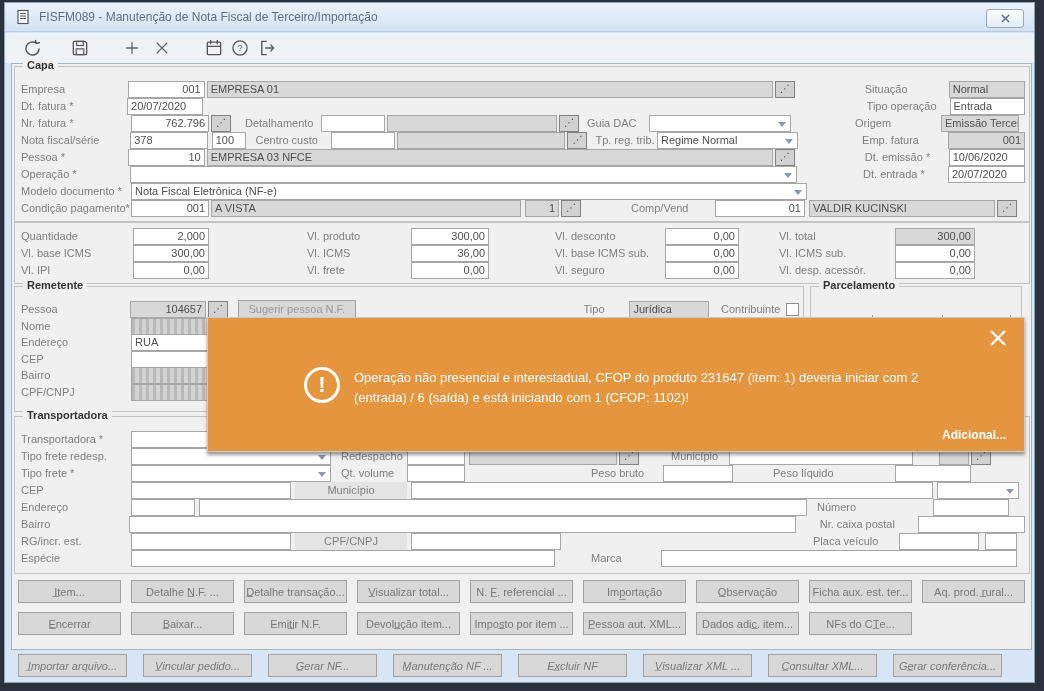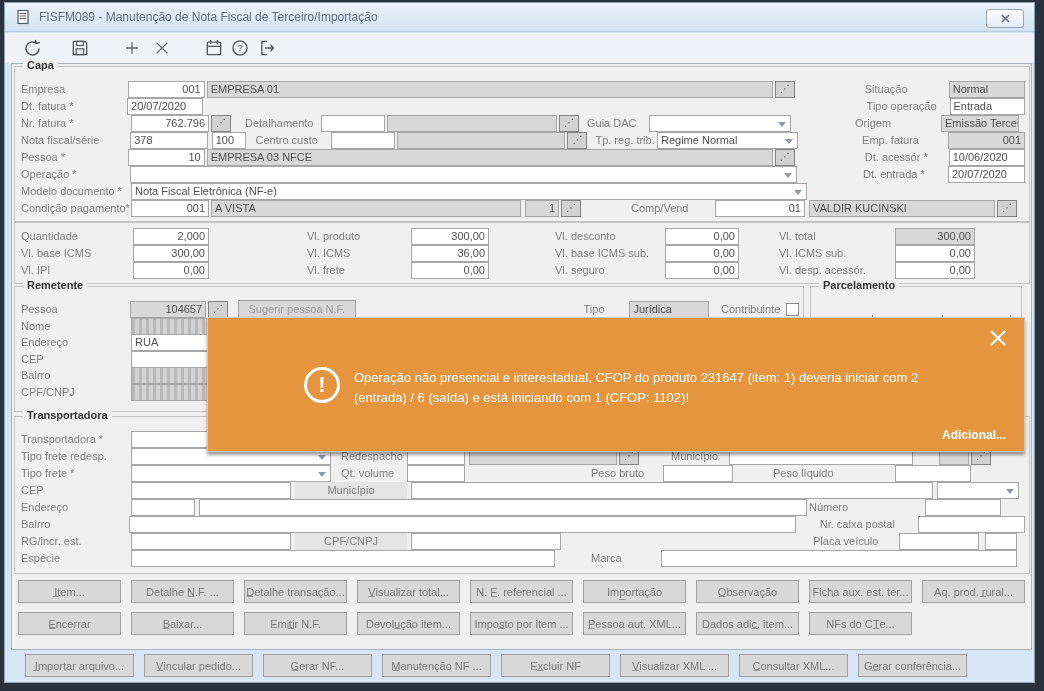--- a/index.html
+++ b/index.html
@@ -184,21 +184,21 @@
         <span class="fld combo" style="width:142px">Regime Normal</span>
         <span class="lbl" style="width:86px;margin-left:64px">Emp. fatura</span>
         <span class="fld ro num" style="width:78px">001</span>
       </div>
 
       <div class="r" style="left:6px;top:82px;width:1004px;">
         <span class="lbl" style="width:110px">Pessoa *</span>
         <span class="fld num" style="width:78px">10</span>
         <span class="fld ro" style="width:580px;margin-left:2px">EMPRESA 03 NFCE</span>
         <span class="lk"></span>
-        <span class="lbl" style="width:86px;margin-left:70px">Dt. acessór *</span>
+        <span class="lbl" style="width:86px;margin-left:70px">Dt. emissão *</span>
         <span class="fld" style="width:78px">10/06/2020</span>
       </div>
 
       <div class="r" style="left:6px;top:99px;width:1004px;">
         <span class="lbl" style="width:110px">Operação *</span>
         <span class="fld combo" style="width:676px"></span>
         <span class="lbl" style="width:86px;margin-left:66px">Dt. entrada *</span>
         <span class="fld" style="width:78px">20/07/2020</span>
       </div>
 
@@ -333,21 +333,21 @@
         <span class="fld" style="width:160px"></span>
         <span class="glbl" style="width:112px;margin-left:4px">Município</span>
         <span class="fld" style="width:522px;margin-left:4px"></span>
         <span class="fld combo" style="width:82px;margin-left:4px"></span>
       </div>
 
       <div class="r" style="left:6px;top:82px;width:1004px;">
         <span class="lbl" style="width:110px">Endereço</span>
         <span class="fld" style="width:64px"></span>
         <span class="fld" style="width:608px;margin-left:4px"></span>
-        <span class="lbl" style="width:70px;margin-left:2px">Número</span>
+        <span class="lbl" style="width:70px;margin-left:10px">Número</span>
         <span class="fld" style="width:76px;margin-left:46px"></span>
       </div>
 
       <div class="r" style="left:6px;top:99px;width:1004px;">
         <span class="lbl" style="width:110px">Bairro</span>
         <span class="fld" style="width:676px"></span>
         <span class="lbl" style="width:86px;margin-left:24px">Nr. caixa postal</span>
         <span class="fld" style="width:108px;margin-left:14px"></span>
       </div>
 
@@ -385,21 +385,21 @@
       <span class="btn" style="width:103px">D̲etalhe transação...</span>
       <span class="btn" style="width:103px">V̲isualizar total...</span>
       <span class="btn" style="width:103px">N. F̲. referencial ...</span>
       <span class="btn" style="width:103px">Imp̲ortação</span>
       <span class="btn" style="width:103px">O̲bservação</span>
       <span class="btn" style="width:103px">Ficha aux. est. ter...</span>
       <span class="btn" style="width:103px">Aq. prod. r̲ural...</span>
     </div>
   </div>
 
-  <div class="brow" style="left:20px;top:651px;gap:10px;">
+  <div class="brow" style="left:13px;top:651px;gap:16px;font-style:italic;">
     <span class="btn" style="width:109px">I̲mportar arquivo...</span>
     <span class="btn" style="width:109px">V̲incular pedido...</span>
     <span class="btn" style="width:109px">G̲erar NF...</span>
     <span class="btn" style="width:109px">M̲anutenção NF ...</span>
     <span class="btn" style="width:109px">Ex̲cluir NF</span>
     <span class="btn" style="width:109px">V̲isualizar XML ...</span>
     <span class="btn" style="width:109px">C̲onsultar XML...</span>
     <span class="btn" style="width:109px">Ge̲rar conferência...</span>
   </div>
 </div>

